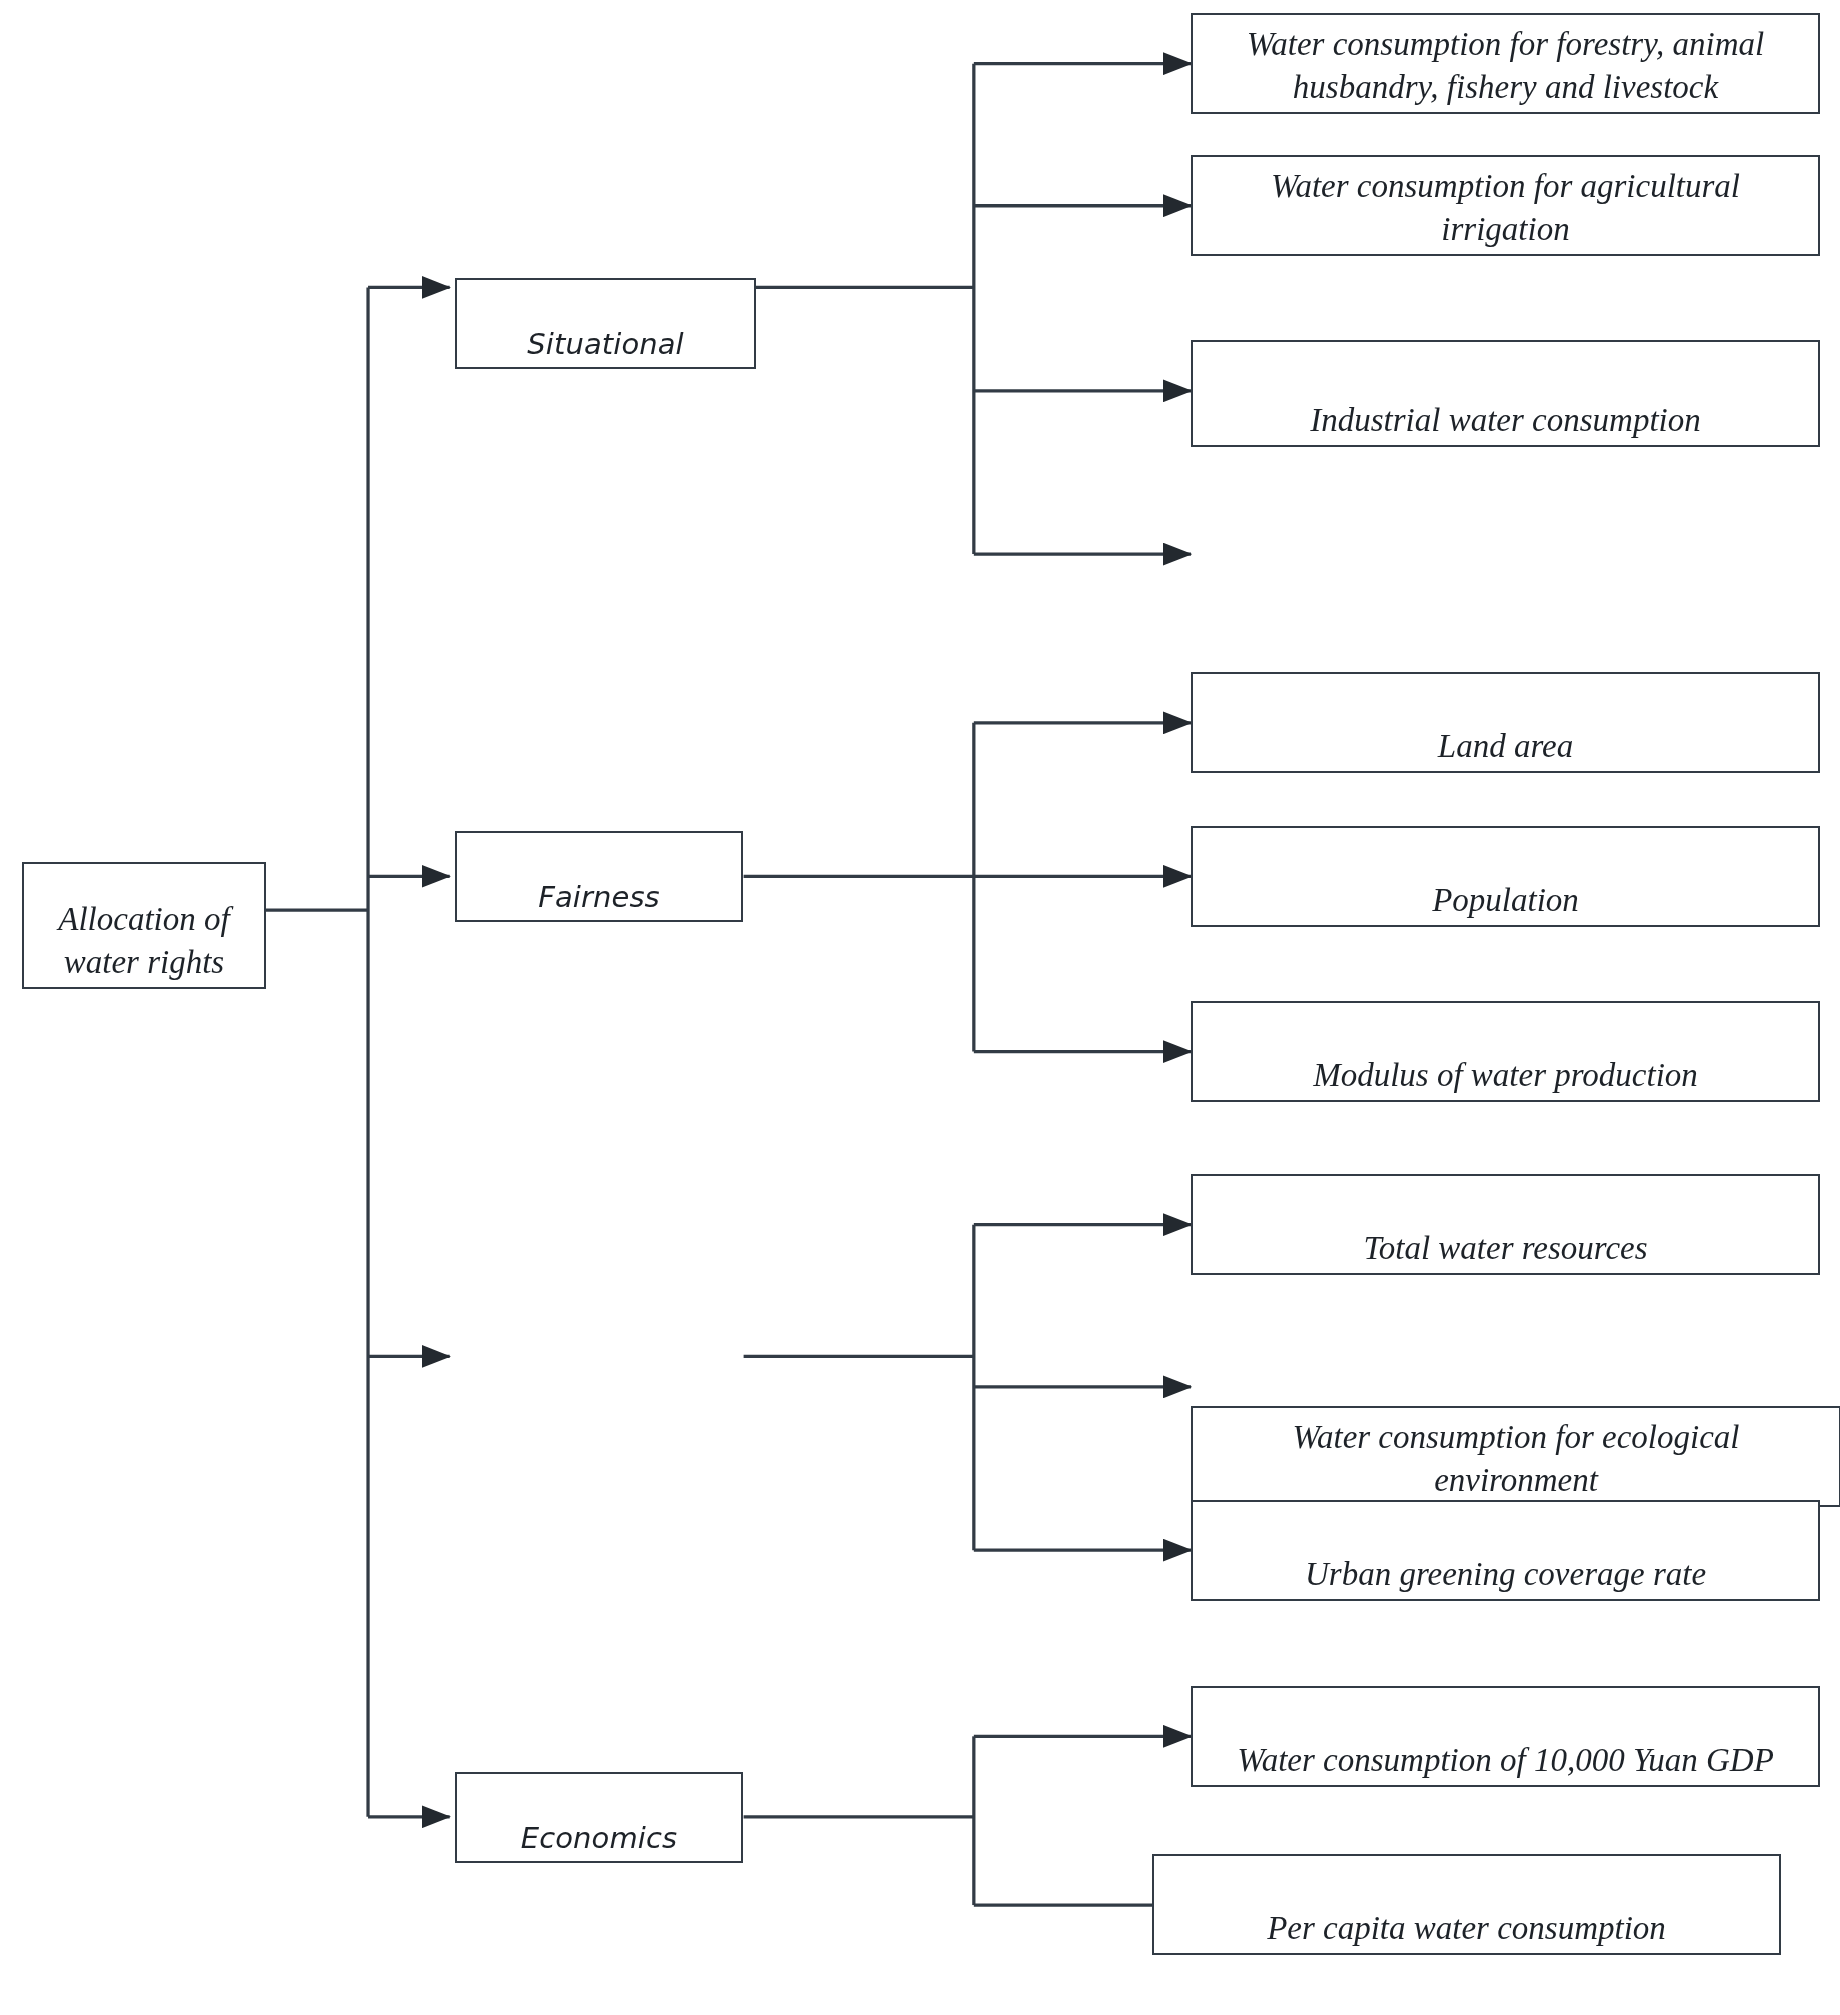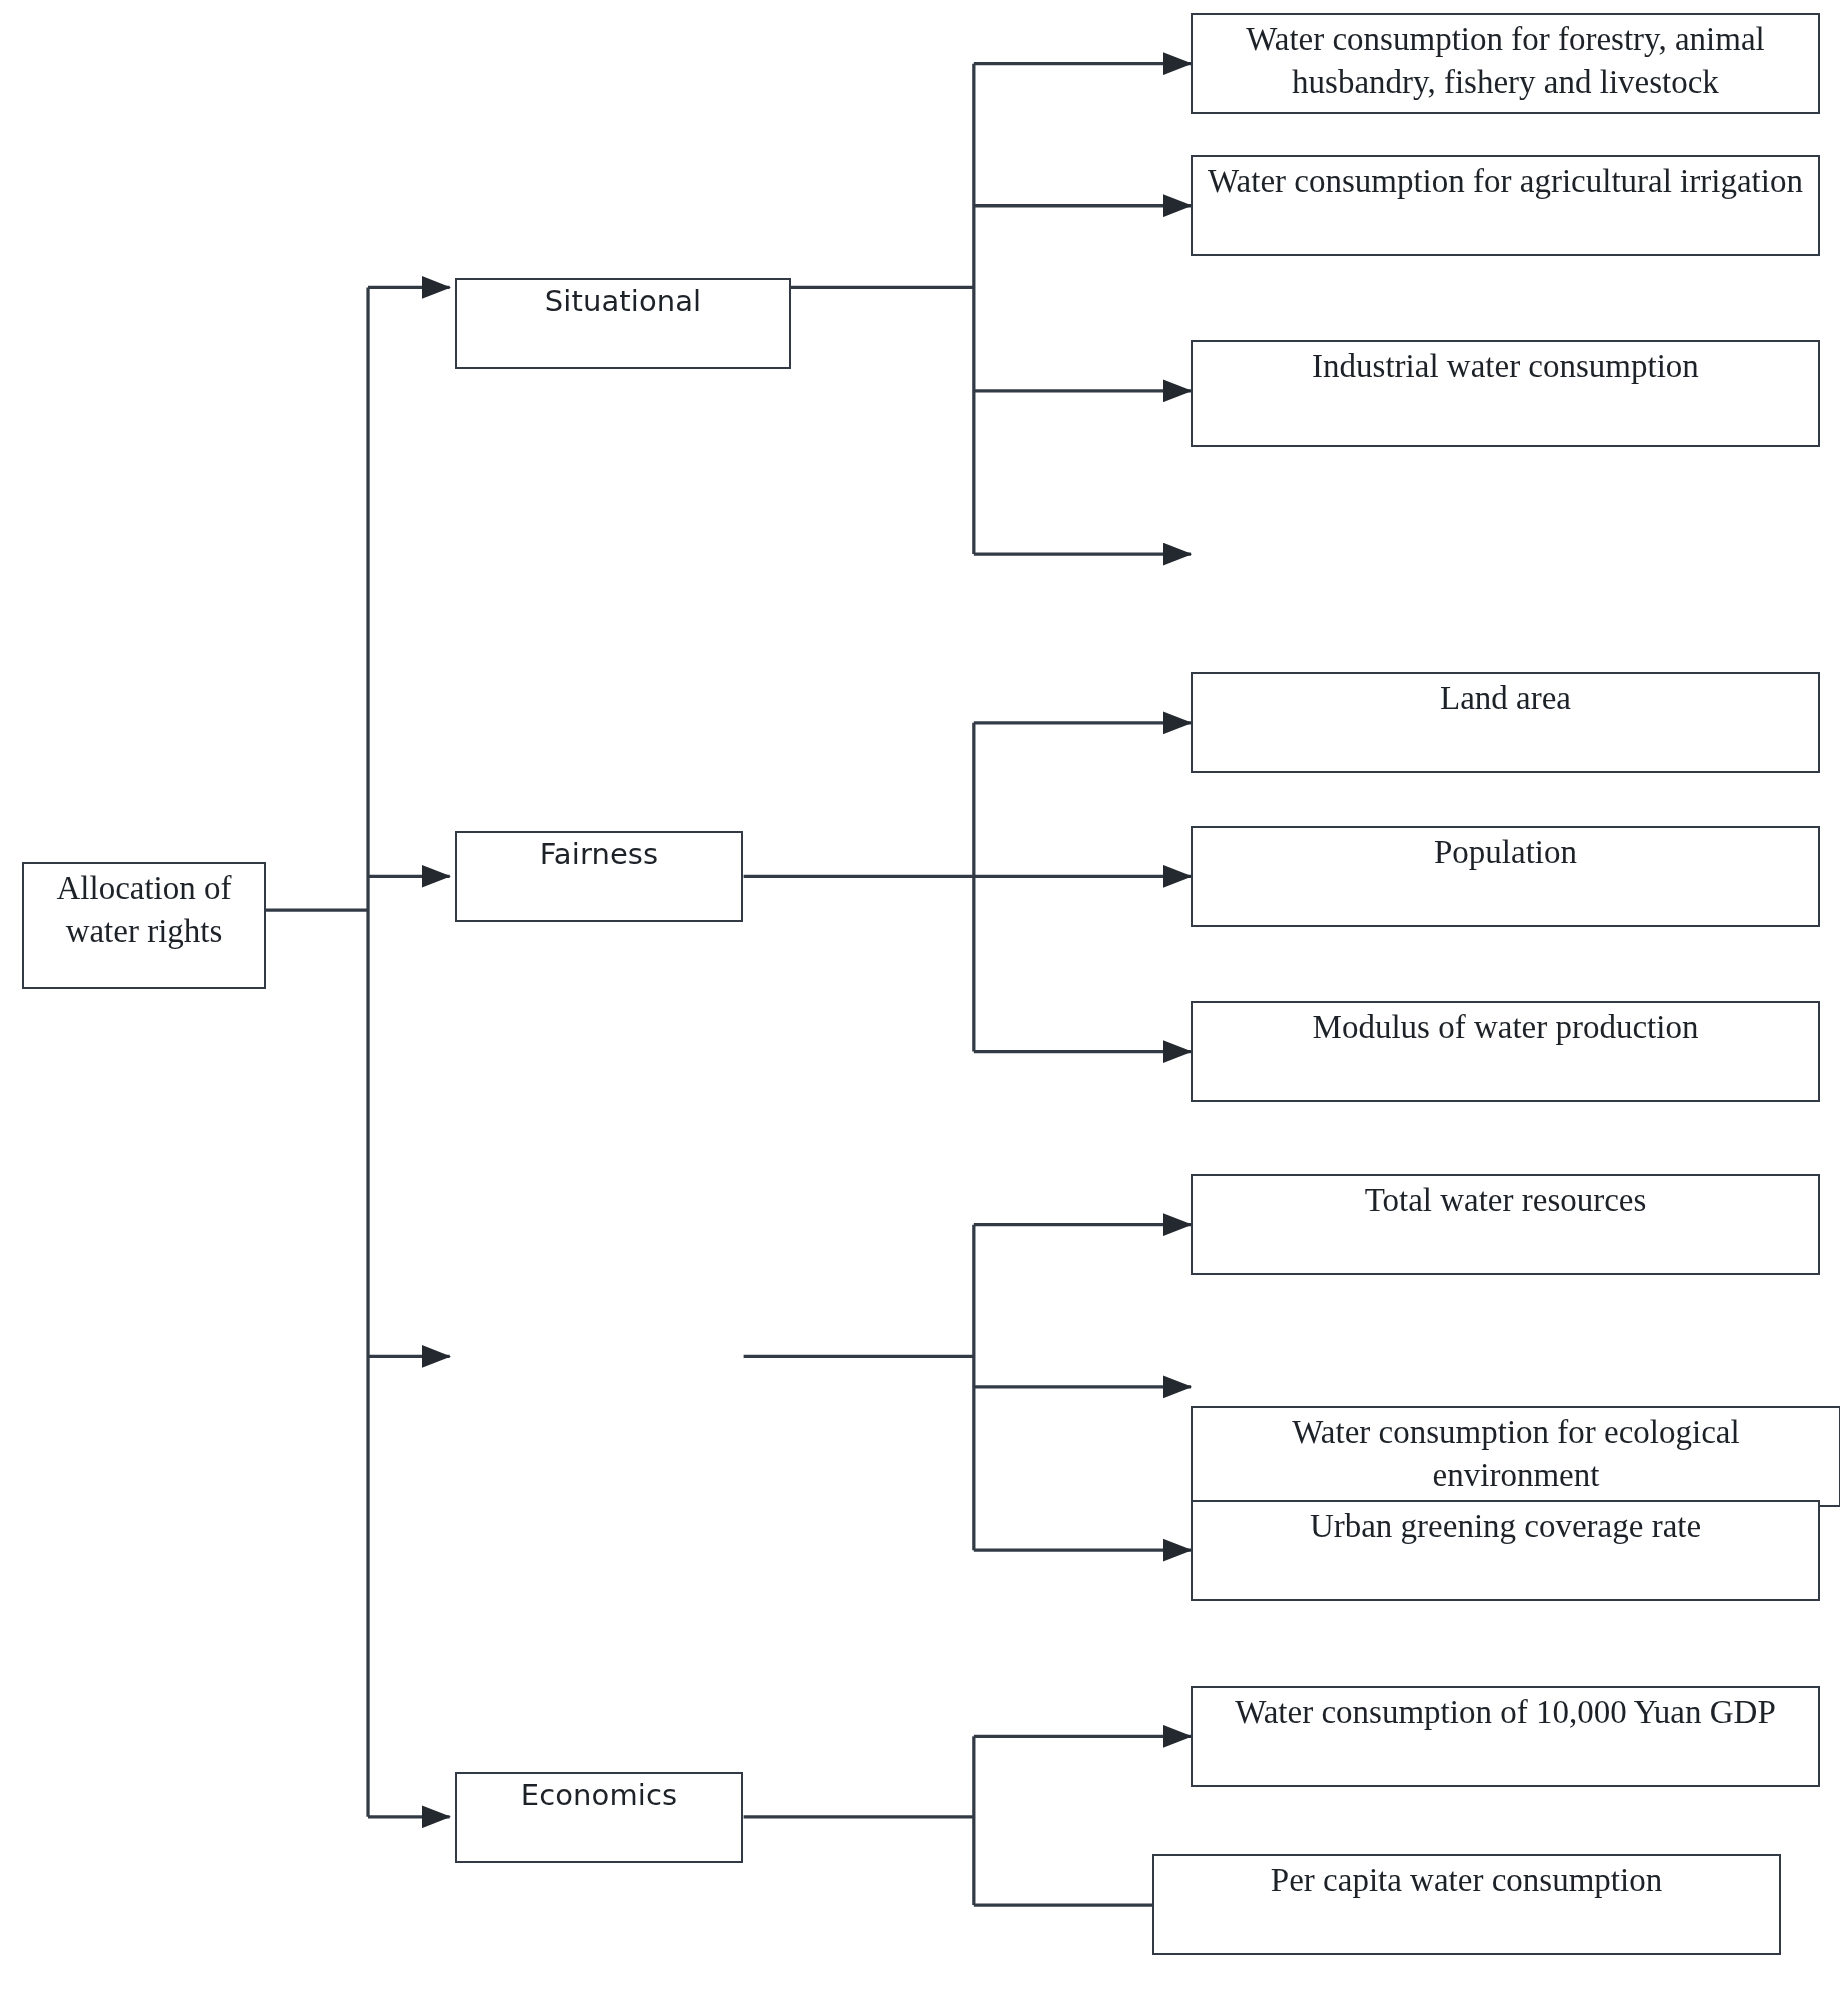--- a/index.html
+++ b/index.html
@@ -24,24 +24,25 @@
     width: 1841px;
     height: 2015px;
     pointer-events: none;
   }
   .node {
     position: absolute;
     box-sizing: border-box;
     background: #ffffff;
     border: 2.7px solid #323b45;
     display: flex;
-    align-items: flex-start;
+    align-items: flex-end;
     justify-content: center;
     text-align: center;
     padding: 3.3px 14px;
+    font-style: italic;
   }
   .node-label {
     display: block;
     width: 100%;
     color: #1d2228;
     line-height: 1.30;
   }
   .node.root .node-label,
   .node.leaf .node-label {
     font-family: "Liberation Serif", serif;
@@ -99,21 +100,21 @@
       <path d="M1789,3190 L1789,3500"></path>
       <path d="M1789,3190 L2188,3190" marker-end="url(#arrowhead)"></path>
       <path d="M1789,3500 L2188,3500" marker-end="url(#arrowhead)"></path>
     </g>
   </svg>
 
   <div class="node root" style="left:22px; top:850px; width:244px; height:127px;margin-top:12px;">
     <span class="node-label">Allocation of water rights</span>
   </div>
 
-  <div class="node branch" style="left:455px; top:278px; width:336px; height:91px;">
+  <div class="node branch" style="left:455px; top:278px; width:301px; height:91px;">
     <span class="node-label">Situational</span>
   </div>
 
   <div class="node branch" style="left:455px; top:831px; width:288px; height:91px;">
     <span class="node-label">Fairness</span>
   </div>
 
 
   <div class="node branch" style="left:455px; top:1772px; width:288px; height:91px;">
     <span class="node-label">Economics</span>

